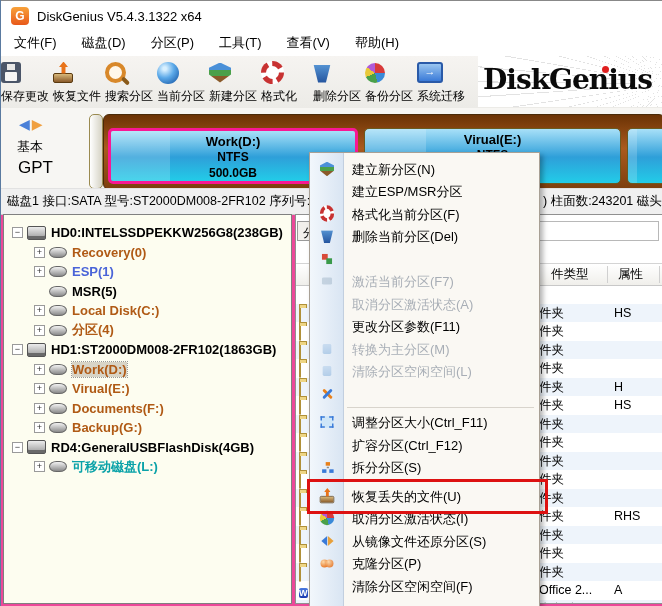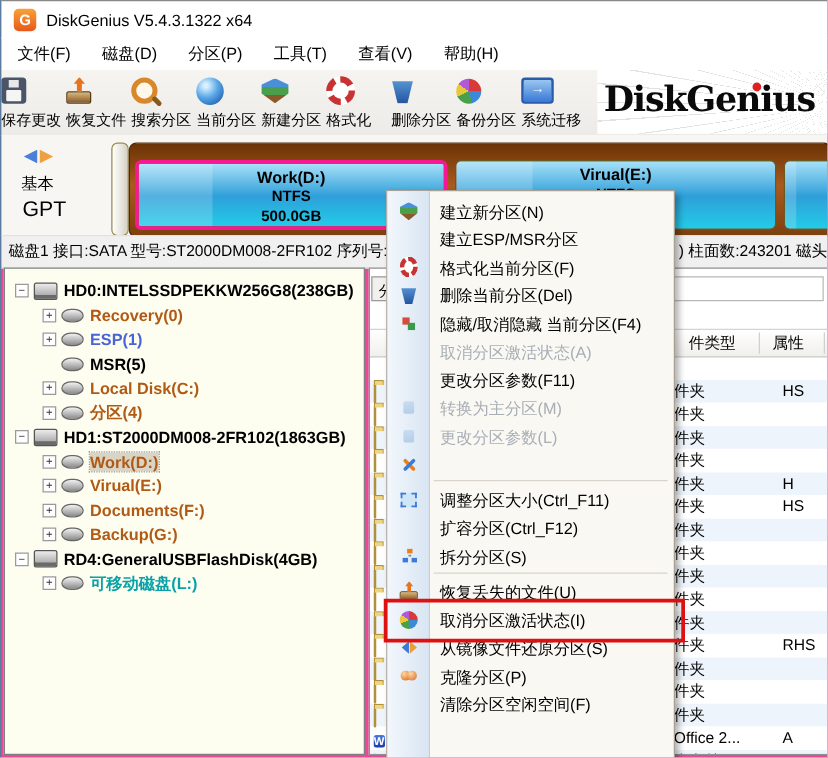--- a/index.html
+++ b/index.html
@@ -72,21 +72,21 @@
   .fheader{position:absolute;left:0;top:48px;right:0;height:21px;background:linear-gradient(#ffffff,#f0efeb);
            border-top:1px solid #d4d4d4;border-bottom:1px solid #c8c8c8;font-size:12.5px;line-height:20px}
   .fheader .h1{position:absolute;left:255px}
   .fheader .h2{position:absolute;left:322px}
   .fheader .sep{position:absolute;top:2px;bottom:2px;width:1px;background:#d0d0d0}
   .frows{position:absolute;left:0;top:70px;right:0;bottom:0;overflow:hidden}
   .frow{height:18.5px;position:relative;font-size:12.5px;line-height:18px}
   .frow:nth-child(even){background:#eef4fb}
   .frow .ficon{position:absolute;left:3px;top:2px}
   .frow .ftype{position:absolute;left:243px;white-space:nowrap}
-  .frow .fattr{position:absolute;left:330px}
+  .frow .fattr{position:absolute;left:318px}
   
   .ctxmenu{position:absolute;left:308px;top:152px;width:231px;height:465px;background:#faf8f3;
            border:1px solid #a8a095;box-shadow:3px 3px 5px rgba(0,0,0,.3);z-index:50;box-sizing:border-box;padding-top:3px}
   .gutter{position:absolute;left:0;top:0;bottom:0;width:33px;background:linear-gradient(90deg,#f2f7fc,#d9e5f3);
           border-right:1px solid #c2cfdf}
   .mi{position:relative;height:22.5px;display:flex;align-items:flex-end}
   .mi .ico{position:absolute;left:7px;width:20px;height:20px;display:flex;align-items:center;justify-content:center}
   .mi .lab{margin-left:42px;font-size:13px;white-space:nowrap}
   .mi.disabled .lab{color:#a8aeb6}
   .mi.disabled .ico{opacity:.45}
@@ -438,39 +438,44 @@
         <div class="mi">
           <span class="ico">
             <span class="icon-delete-partition scale7"></span>
           </span>
           <span class="lab">删除当前分区(Del)</span>
         </div>
         <div class="mi">
           <span class="ico">
             <span class="icon-hide-partition scale7"></span>
           </span>
-          <span class="lab">隐藏/取消隐藏 当前分区(F4)</span>
+        </div>
+        <div class="mi disabled">
+          <span class="ico">
+            <span class="icon-activate-partition scale7"></span>
+          </span>
+          <span class="lab">激活当前分区(F7)</span>
         </div>
         <div class="mi disabled">
           <span class="lab">取消分区激活状态(A)</span>
         </div>
         <div class="mi">
           <span class="lab">更改分区参数(F11)</span>
         </div>
         <div class="mi disabled">
           <span class="ico">
             <span class="icon-convert-primary scale7"></span>
           </span>
           <span class="lab">转换为主分区(M)</span>
         </div>
         <div class="mi disabled">
           <span class="ico">
             <span class="icon-convert-logical scale7"></span>
           </span>
-          <span class="lab">更改分区参数(L)</span>
+          <span class="lab">清除分区空闲空间(L)</span>
         </div>
         <div class="mi">
           <span class="ico">
             <span class="icon-bad-track scale7"></span>
           </span>
         </div>
         <div class="msep"></div>
         <div class="mi">
           <span class="ico">
             <span class="icon-resize-partition scale7"></span>

